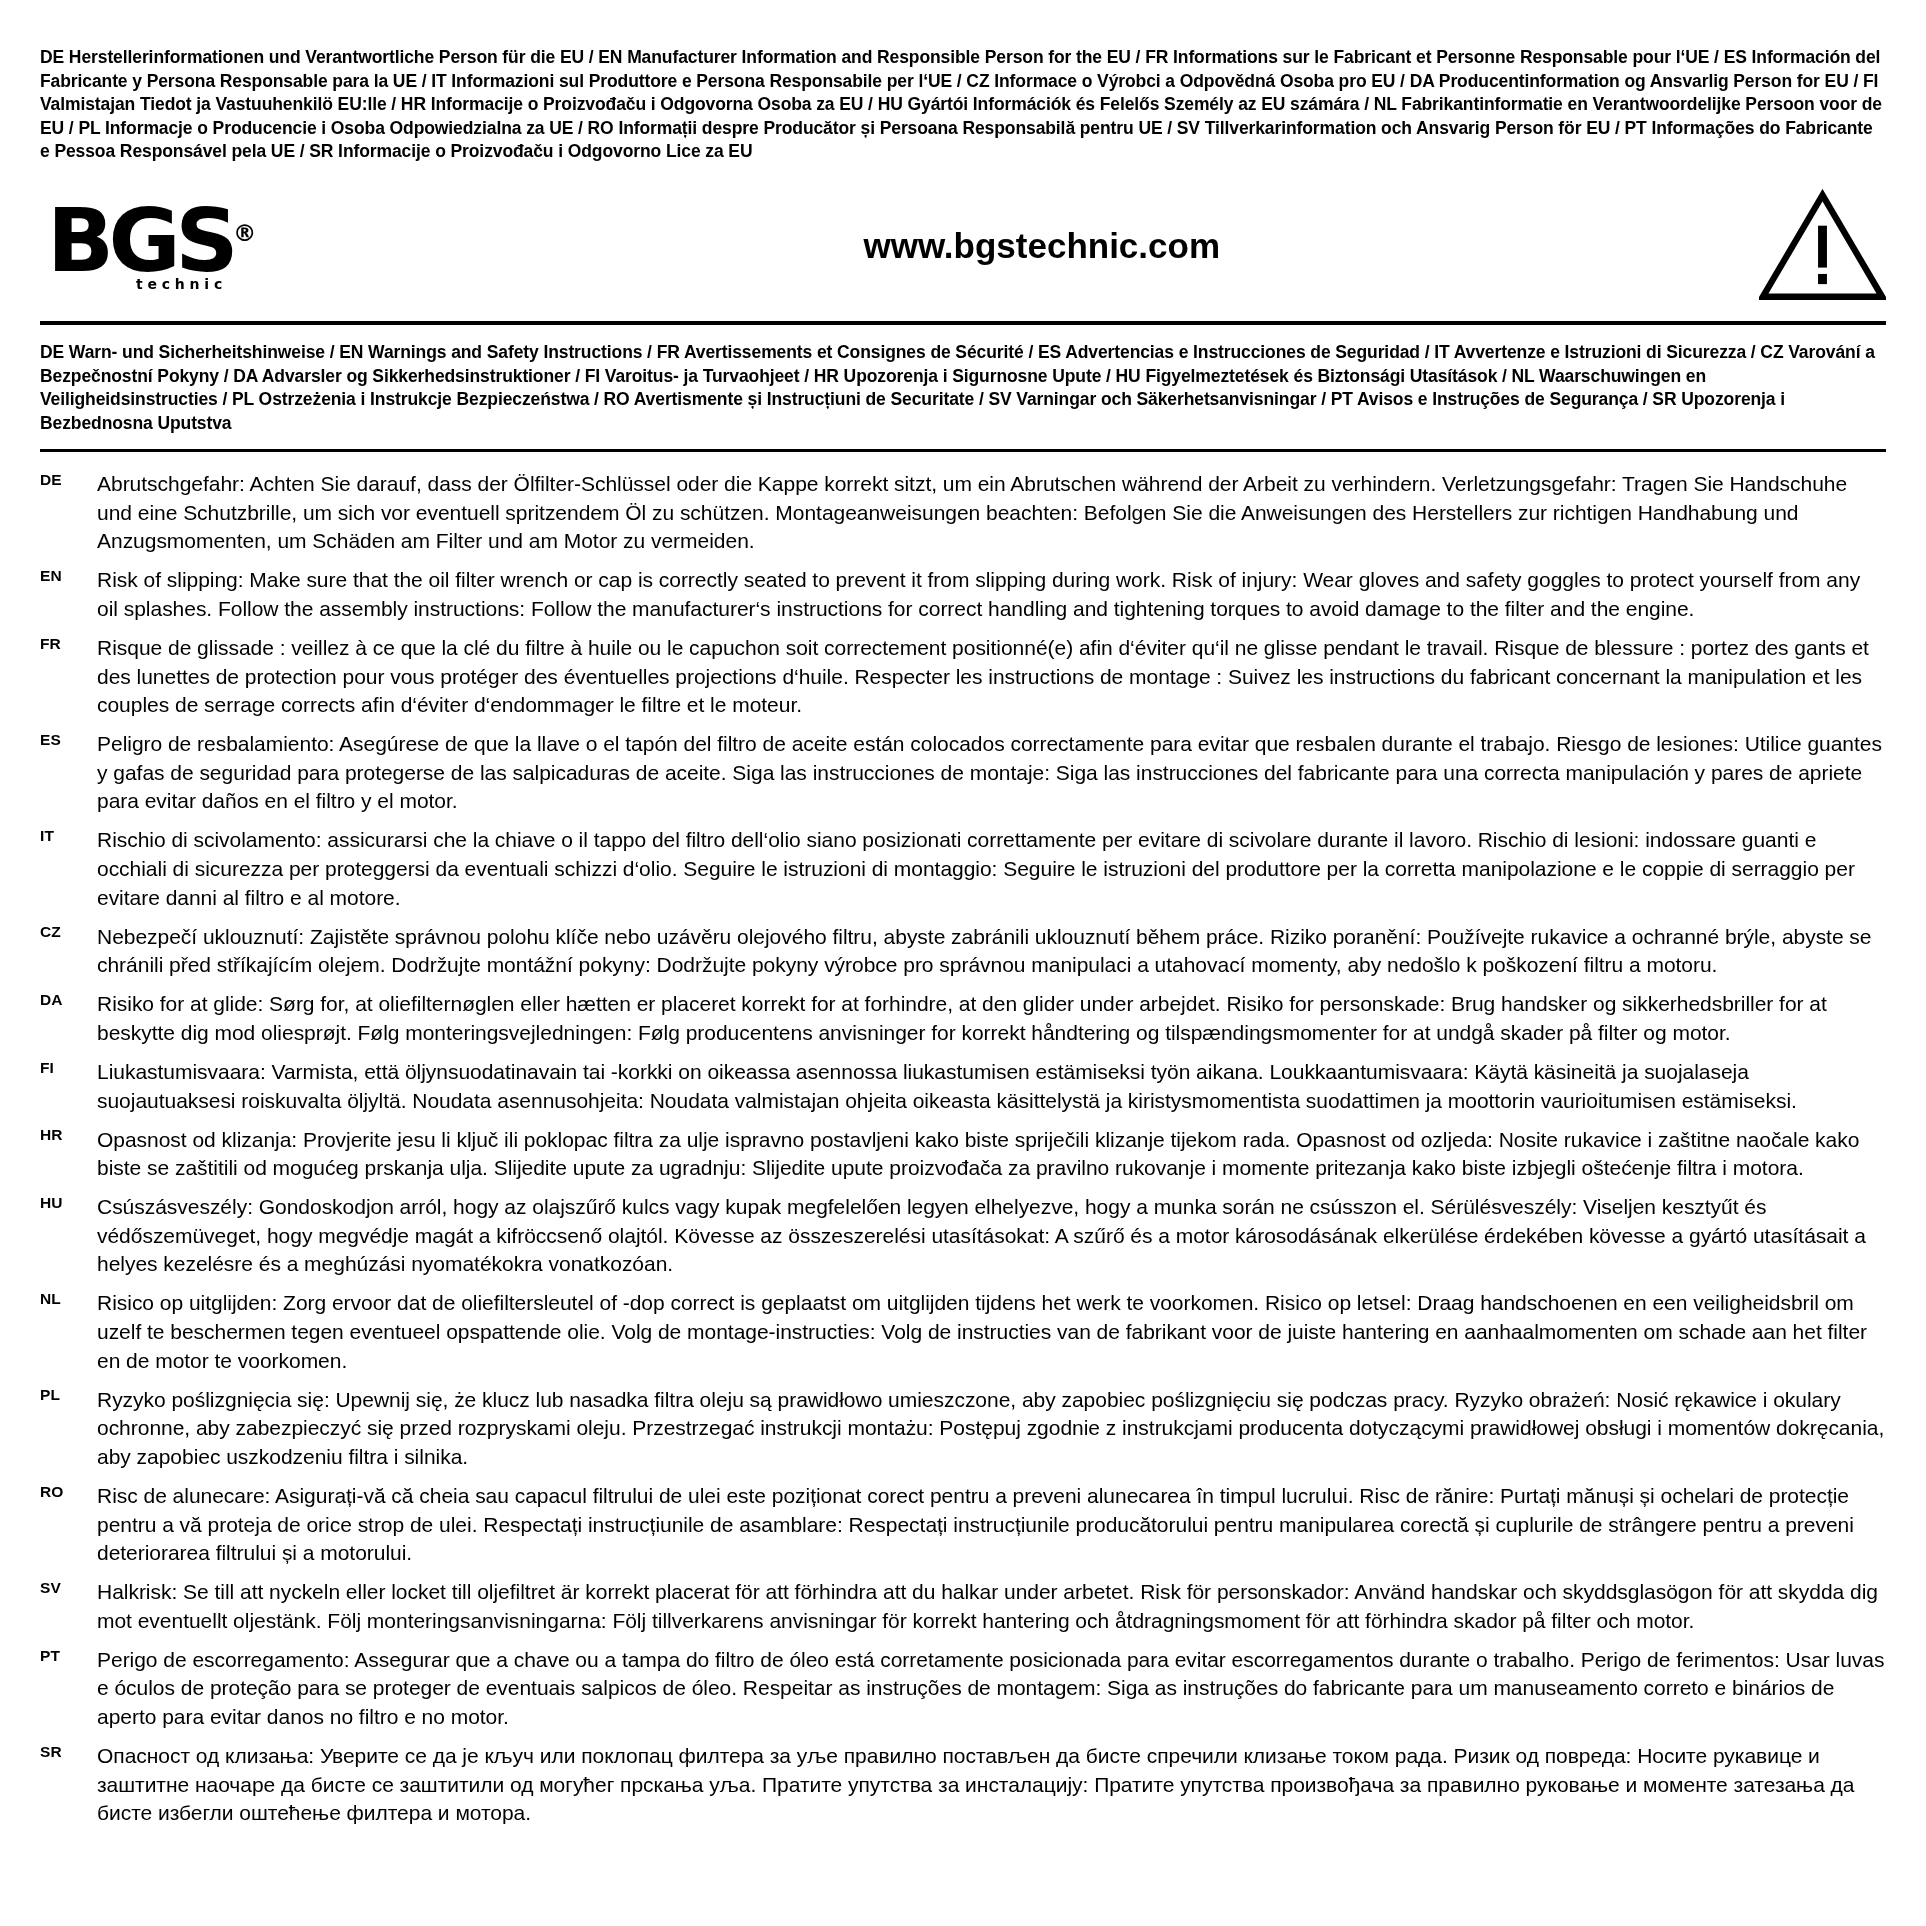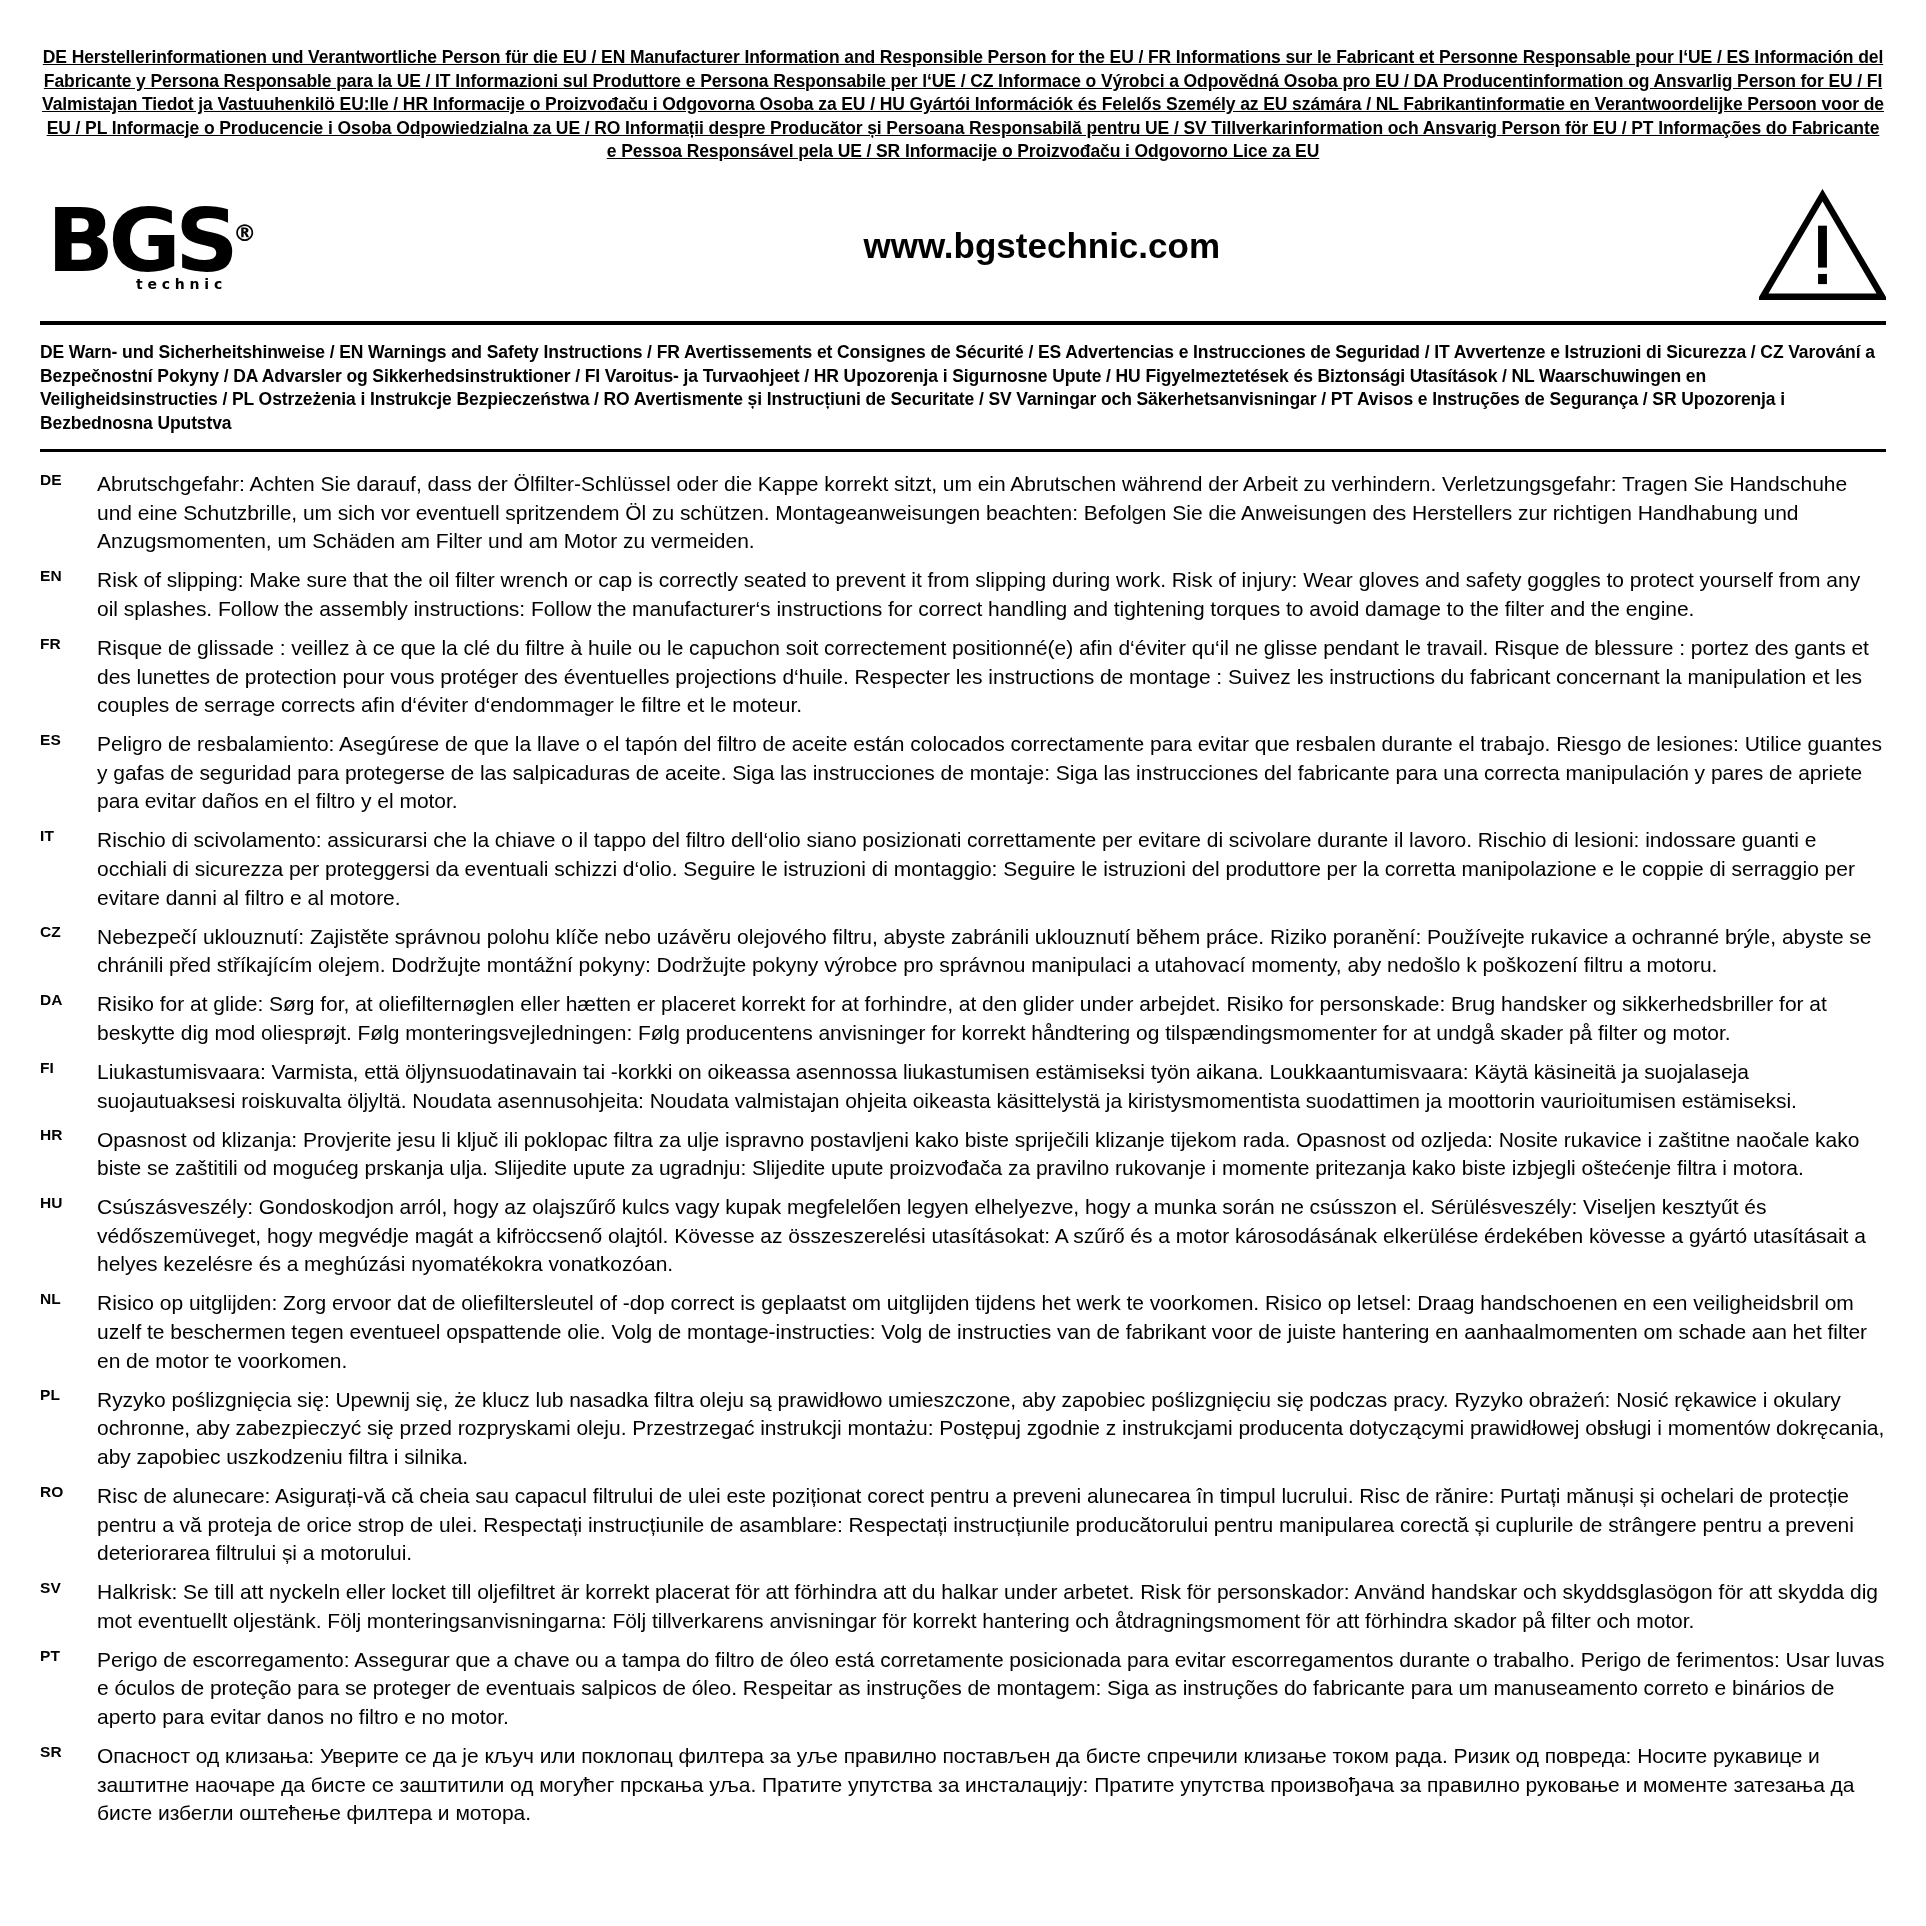--- a/index.html
+++ b/index.html
@@ -20,24 +20,23 @@
     height: 1926px;
     padding: 38px 40px 0 40px;
   }
 
   
   .top-heading {
     font-size: 17.5px;
     font-weight: bold;
     line-height: 1.34;
     letter-spacing: -0.1px;
-    text-align: center;
+    text-align: left;
     margin: 8.3px 0 0 0;
     max-width: 1850px;
-    text-decoration: underline;
   }
 
   
   .header-band {
     margin-top: 26px;
     display: flex;
     align-items: center;
     border-bottom: 4.1px solid #000;
     padding-bottom: 18px;
   }

